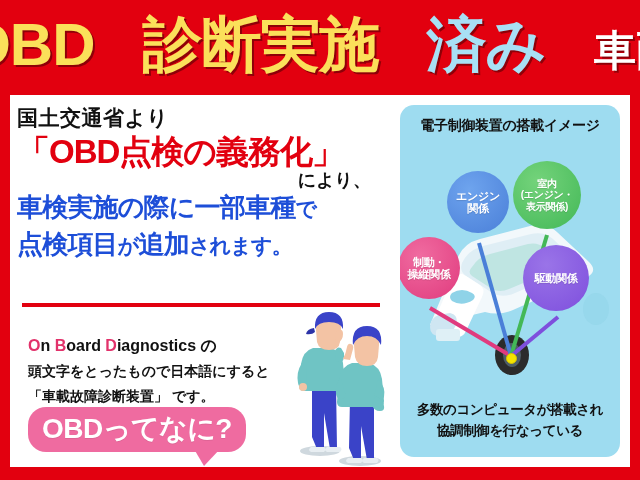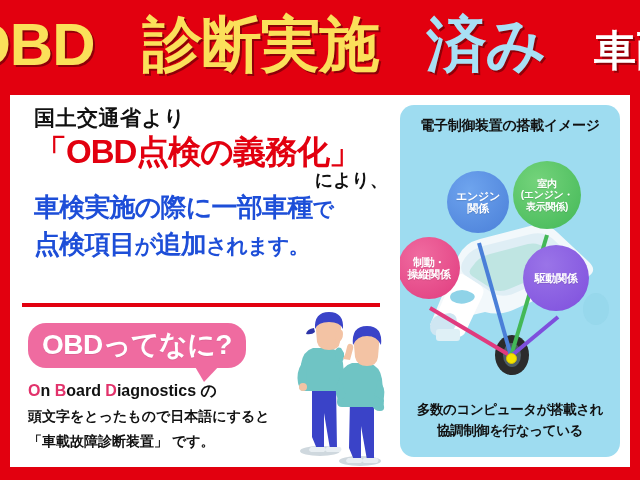--- a/index.html
+++ b/index.html
@@ -38,21 +38,21 @@
     width:620px; height:372px;
     background:#ffffff;
   }
 
   
   #left-col {
     position:absolute; left:0; top:0; width:382px; height:372px;
   }
 
   #notice-block {
-    position:absolute; left:24px; top:10px; width:358px;
+    position:absolute; left:7px; top:10px; width:358px;
   }
   .notice-line1 {
     font-size:21px; font-weight:bold; color:#111;
     letter-spacing:0.5px; line-height:26px;
   }
   .notice-emph {
     font-size:33px; font-weight:bold; color:#e2000f;
     letter-spacing:-1px; line-height:40px; margin-top:1px;
     white-space:nowrap;
   }
@@ -190,28 +190,28 @@
         <div class="notice-line1">国土交通省より</div>
         <div class="notice-emph">「OBD点検の義務化」</div>
         <div class="notice-niyori">により、</div>
         <div class="notice-line3"><span>車検実施の際に一部車種</span><span class="sm">で</span></div>
         <div class="notice-line4"><span>点検項目</span><span class="sm">が</span><span>追加</span><span class="sm">されます。</span></div>
       </div>
 
       <div id="divider"></div>
 
       <div id="obd-block">
-        <div id="obd-bubble">
-          <span id="obd-bubble-text">OBDってなに?</span>
-          <span id="obd-bubble-tail"></span>
-        </div>
         <div id="obd-body">
           <div class="obd-en"><span class="cap">O</span><span>n </span><span class="cap">B</span><span>oard </span><span class="cap">D</span><span>iagnostics </span><span class="no">の</span></div>
           <div class="obd-jp">頭文字をとったもので日本語にすると</div>
           <div class="obd-jp">「車載故障診断装置」 です。</div>
+        </div>
+        <div id="obd-bubble">
+          <span id="obd-bubble-text">OBDってなに?</span>
+          <span id="obd-bubble-tail"></span>
         </div>
       </div>
 
       <svg id="people" viewBox="0 0 110 164">
         <ellipse cx="34" cy="148" rx="20" ry="5" fill="#cfd8de"></ellipse>
         <ellipse cx="74" cy="158" rx="21" ry="5" fill="#cfd8de"></ellipse>
 
         <g>
           <path d="M26 80 L26 134 L31 146 L38 146 L38 110 L44 146 L51 146 L50 80 Z" fill="#3a43c8"></path>
           <path d="M25 144 q-4 3 0 5 h13 q3 -3 0 -5 z" fill="#e8eef2"></path>

